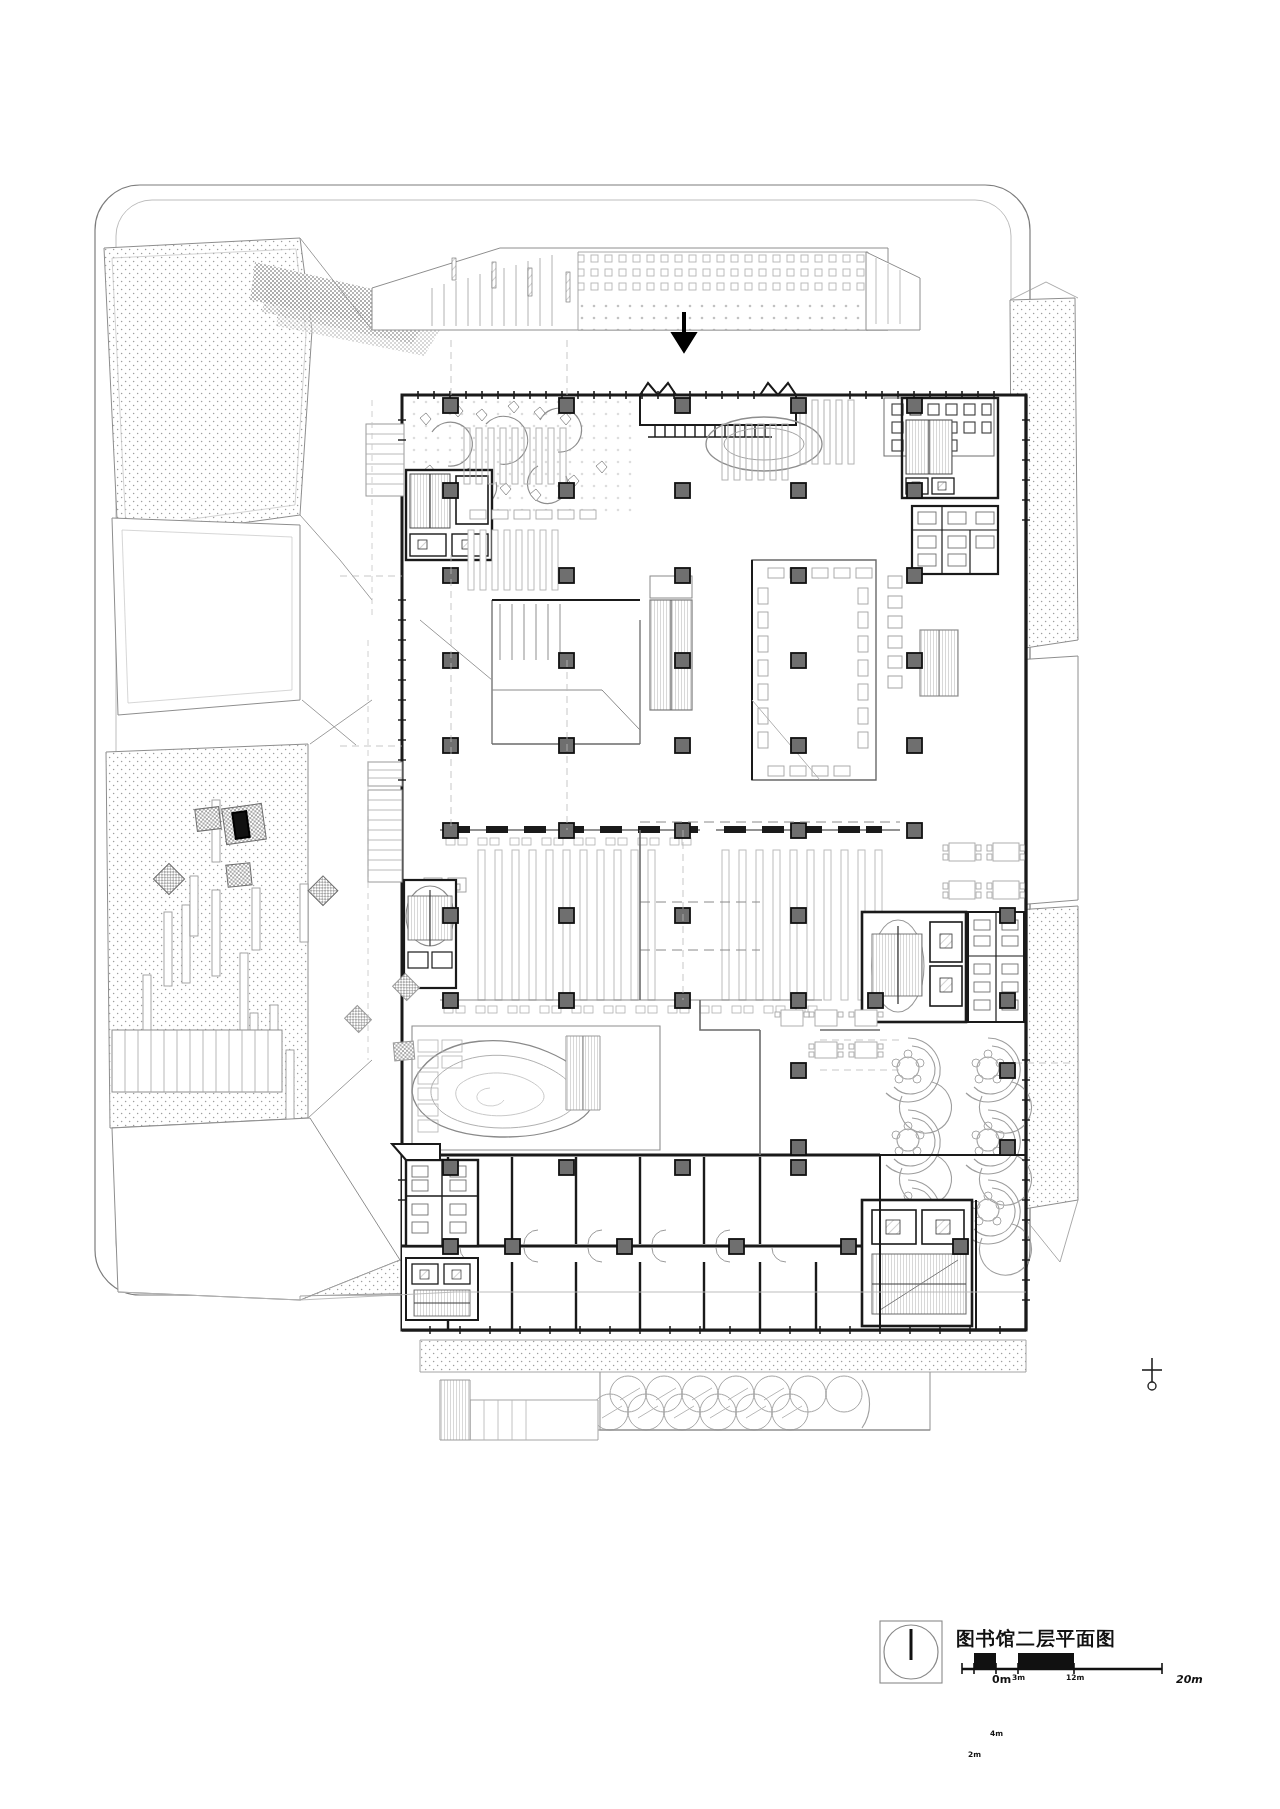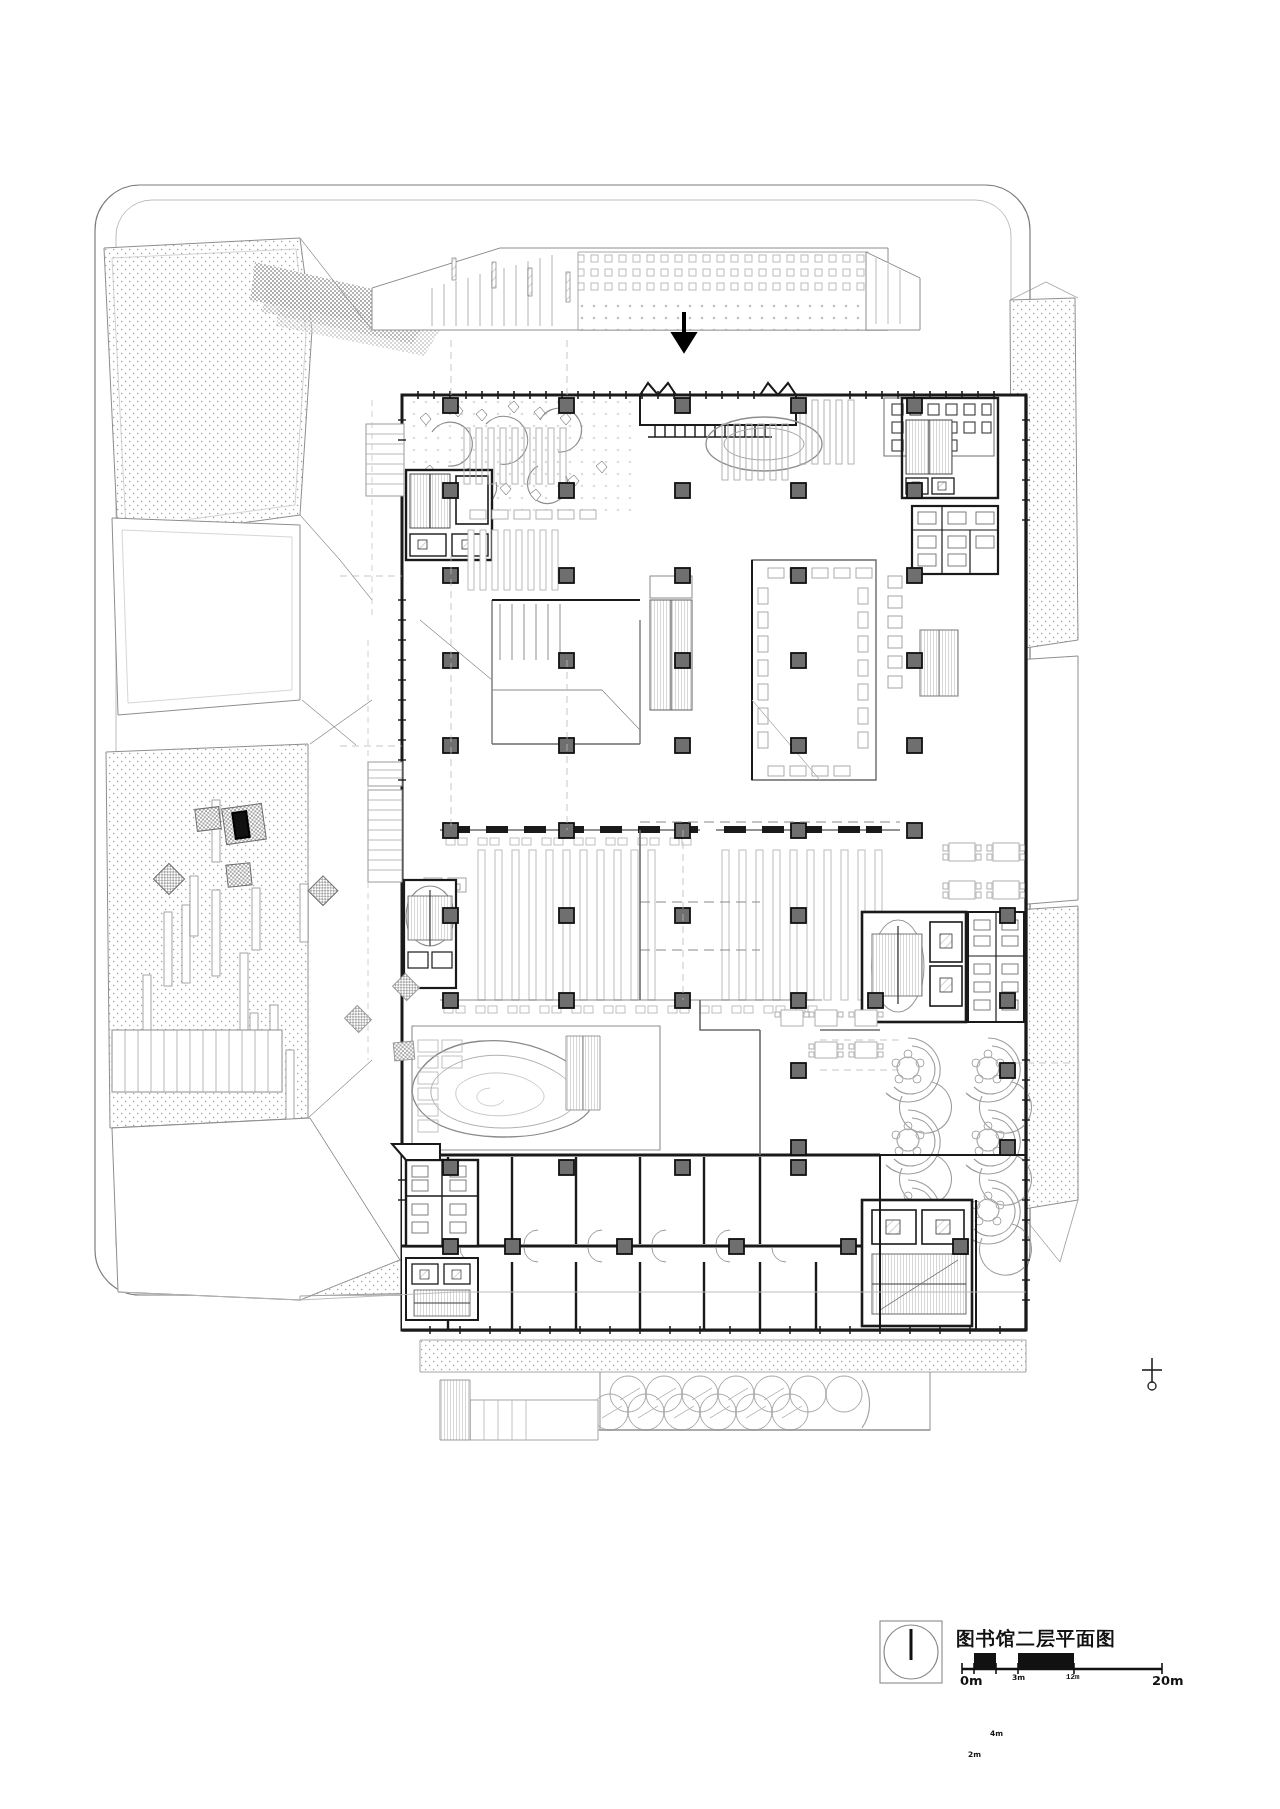--- a/index.html
+++ b/index.html
@@ -1126,21 +1126,21 @@
       <line x1="1162" y1="1663" x2="1162" y2="1674" stroke="#111" stroke-width="1.6"></line>
     </g>
   </g>
 
 </svg>
 
 <div style="position:absolute;left:0;top:0;width:1280px;height:1809px;pointer-events:none;">
 
   <div class="ttl" style="position:absolute;left:956px;top:1626px;font-size:19px;letter-spacing:1px;color:#111;">图书馆二层平面图</div>
 
-  <div class="scalelbl" style="position:absolute;left:960px;top:1673px;font-size:13px;color:#111;">0m</div>
+  <div class="scalelbl" style="position:absolute;left:992px;top:1673px;font-size:11px;color:#111;">0m</div>
   <div class="scalelbl" style="position:absolute;left:968px;top:1750px;font-size:7.5px;color:#111;">2m</div>
   <div class="scalelbl" style="position:absolute;left:990px;top:1729px;font-size:7.5px;color:#111;">4m</div>
   <div class="scalelbl" style="position:absolute;left:1012px;top:1673px;font-size:7.5px;color:#111;">3m</div>
-  <div class="scalelbl" style="position:absolute;left:1066px;top:1673px;font-size:7.5px;color:#111;font-family:Liberation Mono, monospace;">12m</div>
-  <div class="scalelbl" style="position:absolute;left:1152px;top:1673px;font-size:13px;color:#111;">20m</div>
+  <div class="scalelbl" style="position:absolute;left:1066px;top:1673px;font-size:7.5px;color:#111;">12m</div>
+  <div class="scalelbl" style="position:absolute;left:1176px;top:1673px;font-size:11px;color:#111;font-style:italic;">20m</div>
 </div>
 
 </div>
 
 </body></html>

